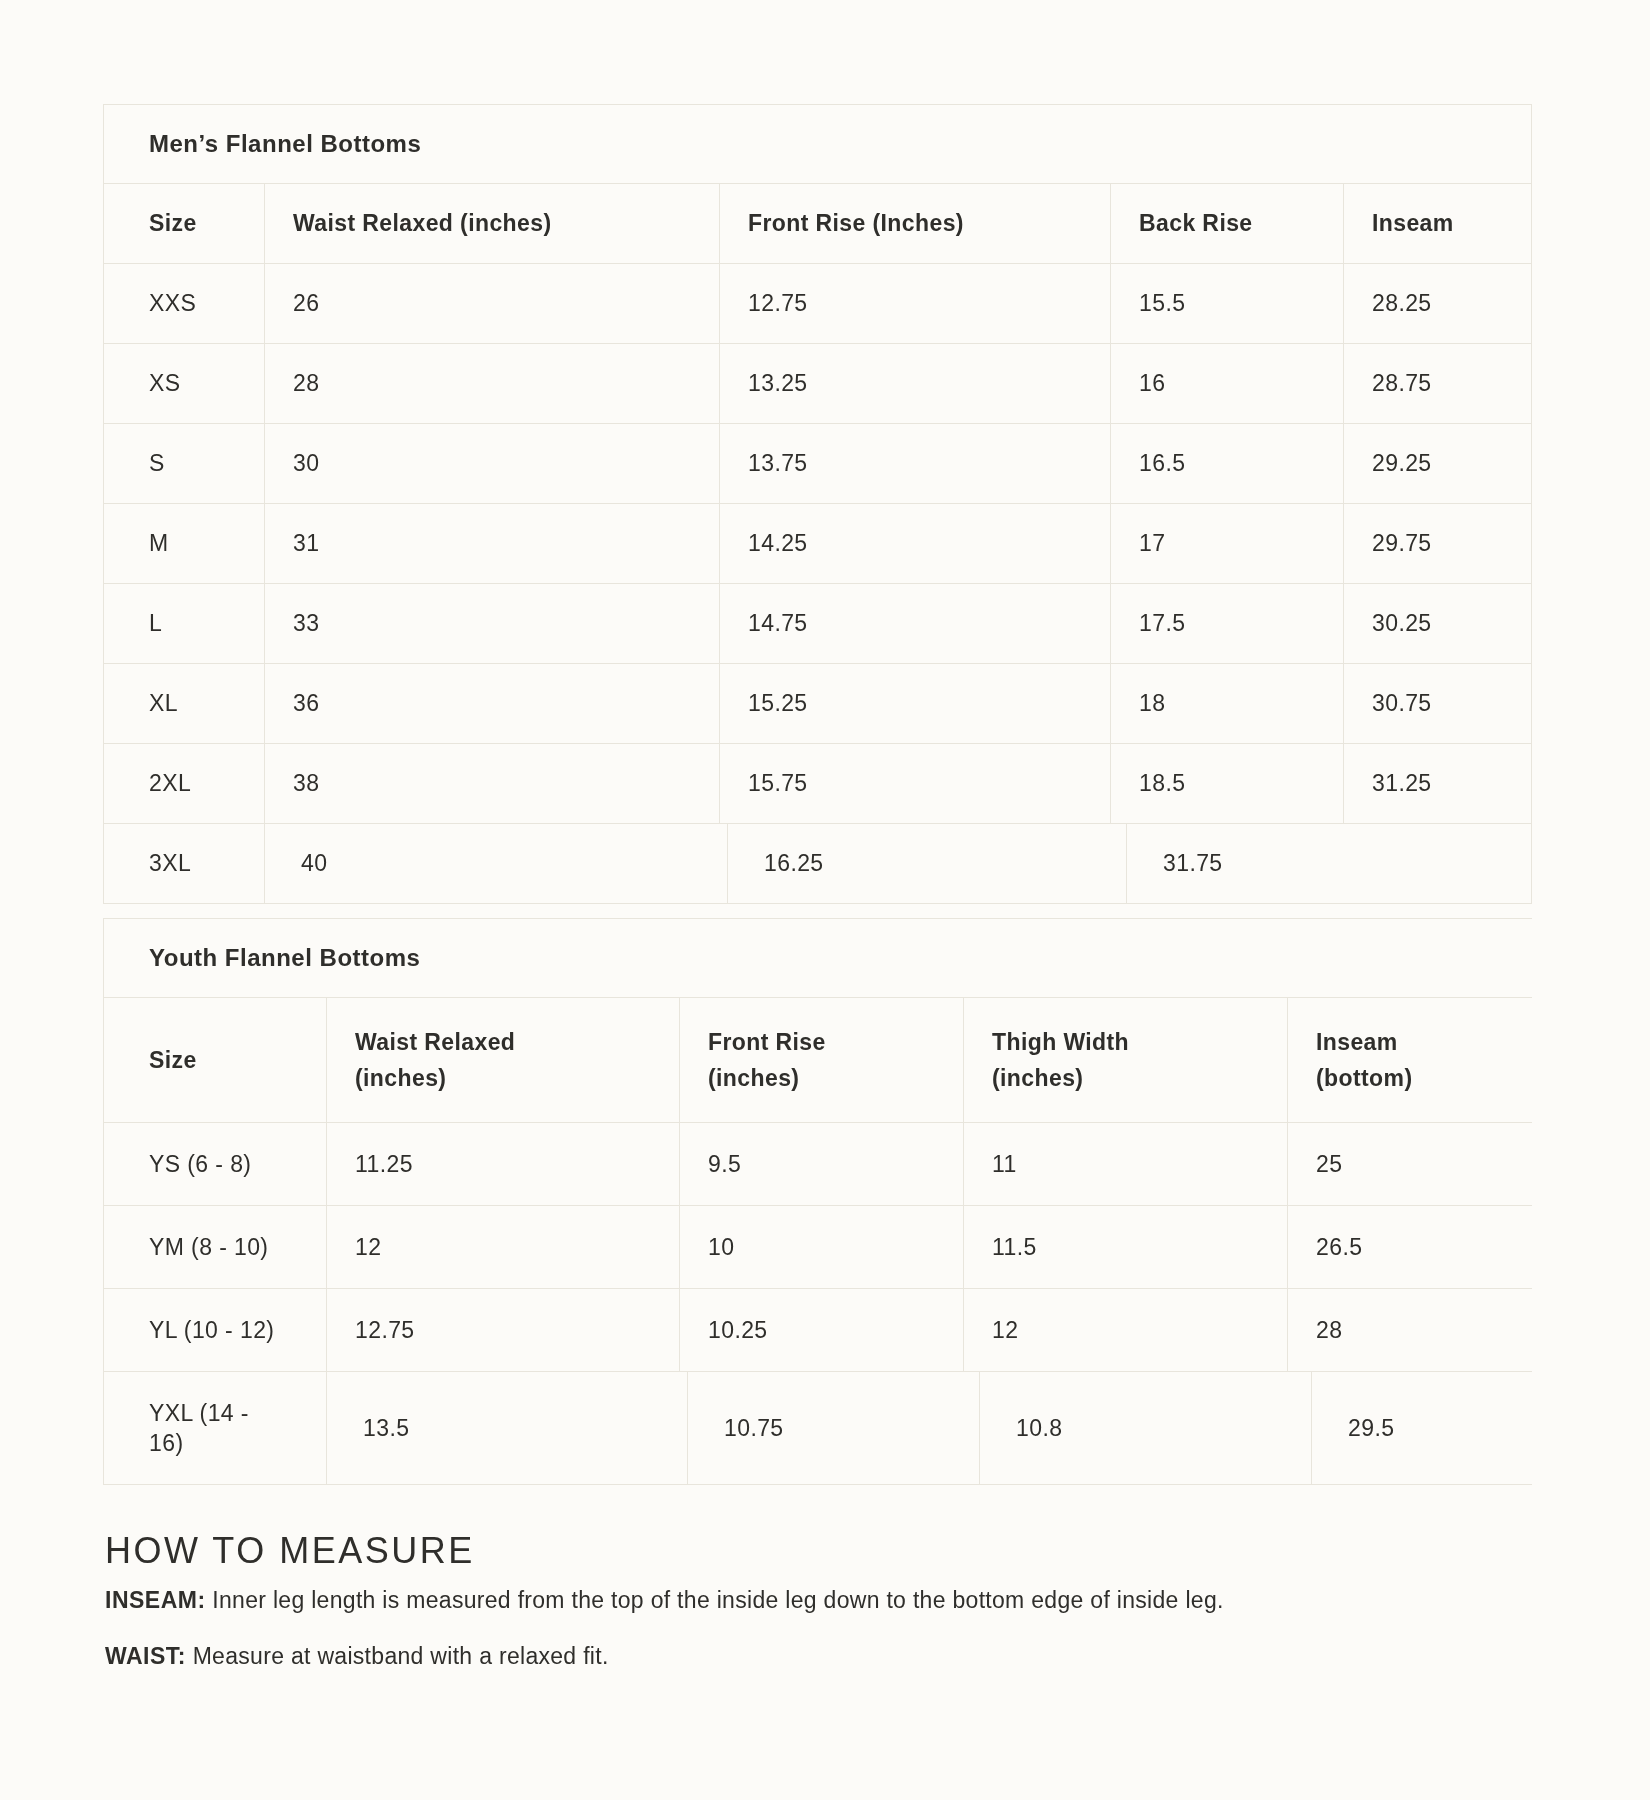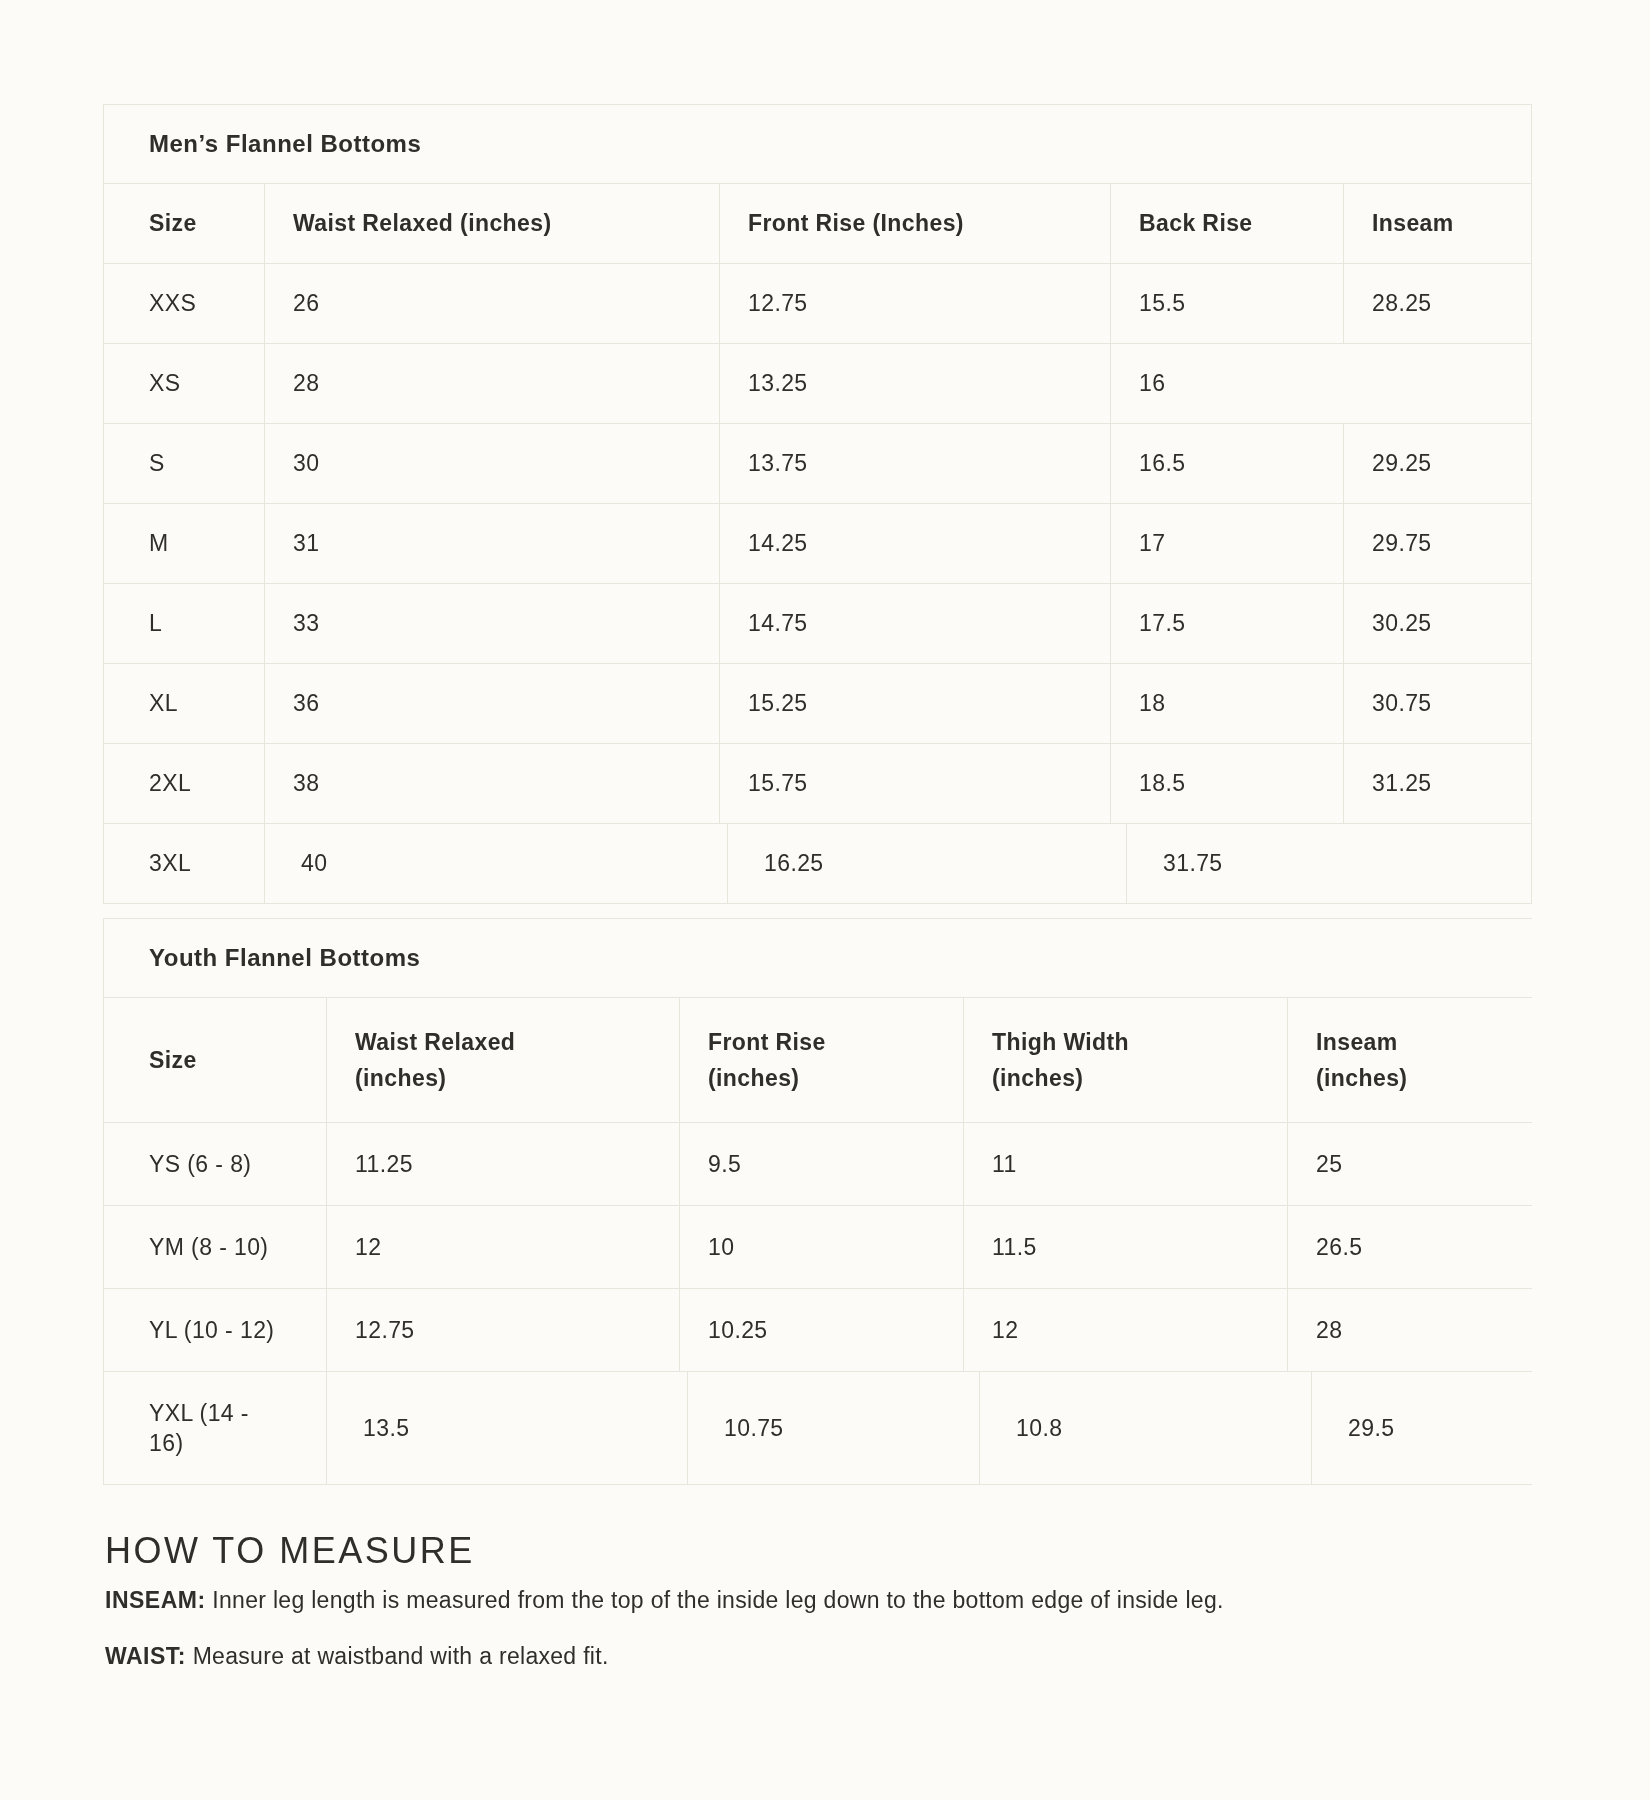--- a/index.html
+++ b/index.html
@@ -144,20 +144,23 @@
             </div>
             <div class="cell">
               <div class="cell-text">28</div>
             </div>
             <div class="cell">
               <div class="cell-text">13.25</div>
             </div>
             <div class="cell">
               <div class="cell-text">16</div>
             </div>
+            <div class="cell">
+              <div class="cell-text">28.75</div>
+            </div>
           </div>
           <div class="row">
             <div class="cell">
               <div class="cell-text">S</div>
             </div>
             <div class="cell">
               <div class="cell-text">30</div>
             </div>
             <div class="cell">
               <div class="cell-text">13.75</div>
@@ -266,21 +269,21 @@
             <div class="cell">
               <div class="cell-text">Waist Relaxed (inches)</div>
             </div>
             <div class="cell">
               <div class="cell-text">Front Rise (inches)</div>
             </div>
             <div class="cell">
               <div class="cell-text">Thigh Width (inches)</div>
             </div>
             <div class="cell">
-              <div class="cell-text">Inseam (inches)</div>
+              <div class="cell-text">Inseam (bottom)</div>
             </div>
           </div>
           <div class="row">
             <div class="cell">
               <div class="cell-text">YS (6 - 8)</div>
             </div>
             <div class="cell">
               <div class="cell-text">11.25</div>
             </div>
             <div class="cell">

